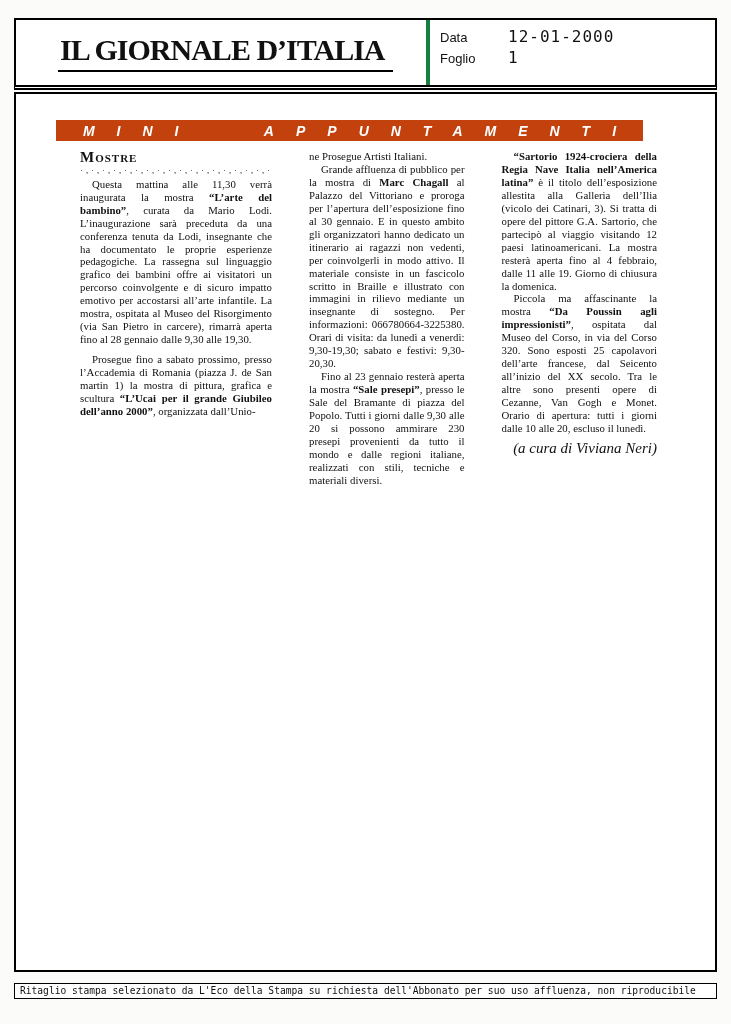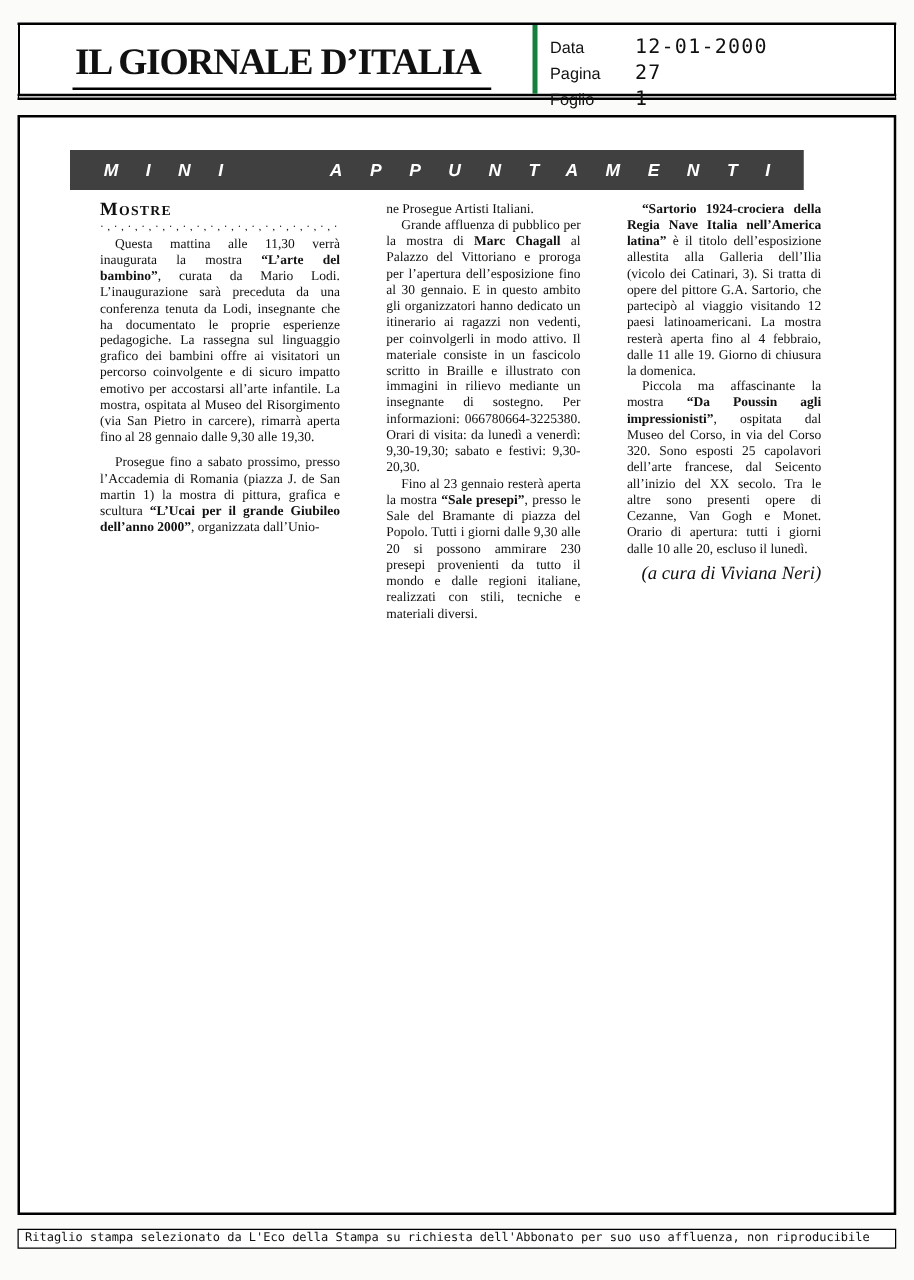--- a/index.html
+++ b/index.html
@@ -8,21 +8,21 @@
     width: 731px; height: 1024px;
     background: #fbfbf9;
     position: relative;
     font-family: "Liberation Serif", serif;
     color: #111;
   }
 
   
   .header {
     position: absolute; left: 14px; top: 18px;
-    width: 703px; height: 62px;
+    width: 703px; height: 72px;
     border: 2px solid #000;
     border-bottom: 5px double #000;
     background: #fff;
   }
   .masthead {
     display: inline-block;
     margin: 13px 0 0 42px;
     font-size: 30px; font-weight: bold;
     letter-spacing: -1px;
     border-bottom: 2.5px solid #000;
@@ -50,22 +50,22 @@
   
   .clip-box {
     position: absolute; left: 14px; top: 92px;
     width: 703px; height: 880px;
     border: 2.5px solid #000;
     background: #fff;
     overflow: hidden;
   }
   .banner {
     margin: 26px 72px 0 40px;
-    height: 32px;
-    background: #404040;
+    height: 21px;
+    background: #c2410c;
     display: flex; align-items: center; justify-content: center;
     overflow: hidden; white-space: nowrap;
   }
   .banner-text {
     color: #fff;
     font-family: "Liberation Sans", sans-serif;
     font-weight: bold; font-style: italic;
     font-size: 14px;
     letter-spacing: 22px; word-spacing: 38px;
     padding-left: 22px; 
@@ -116,24 +116,20 @@
 <div class="page">
 
   <div class="header">
     <span class="masthead">IL GIORNALE D’ITALIA</span>
     <div class="meta-box">
       <div class="meta-row">
         <span class="meta-label">Data</span>
         <span class="meta-value">12-01-2000</span>
       </div>
       <div class="meta-row">
-        <span class="meta-label">Pagina</span>
-        <span class="meta-value">27</span>
-      </div>
-      <div class="meta-row">
         <span class="meta-label">Foglio</span>
         <span class="meta-value">1</span>
       </div>
     </div>
   </div>
 
   <div class="clip-box">
     <div class="banner">
       <span class="banner-text">MINI APPUNTAMENTI</span>
     </div>

